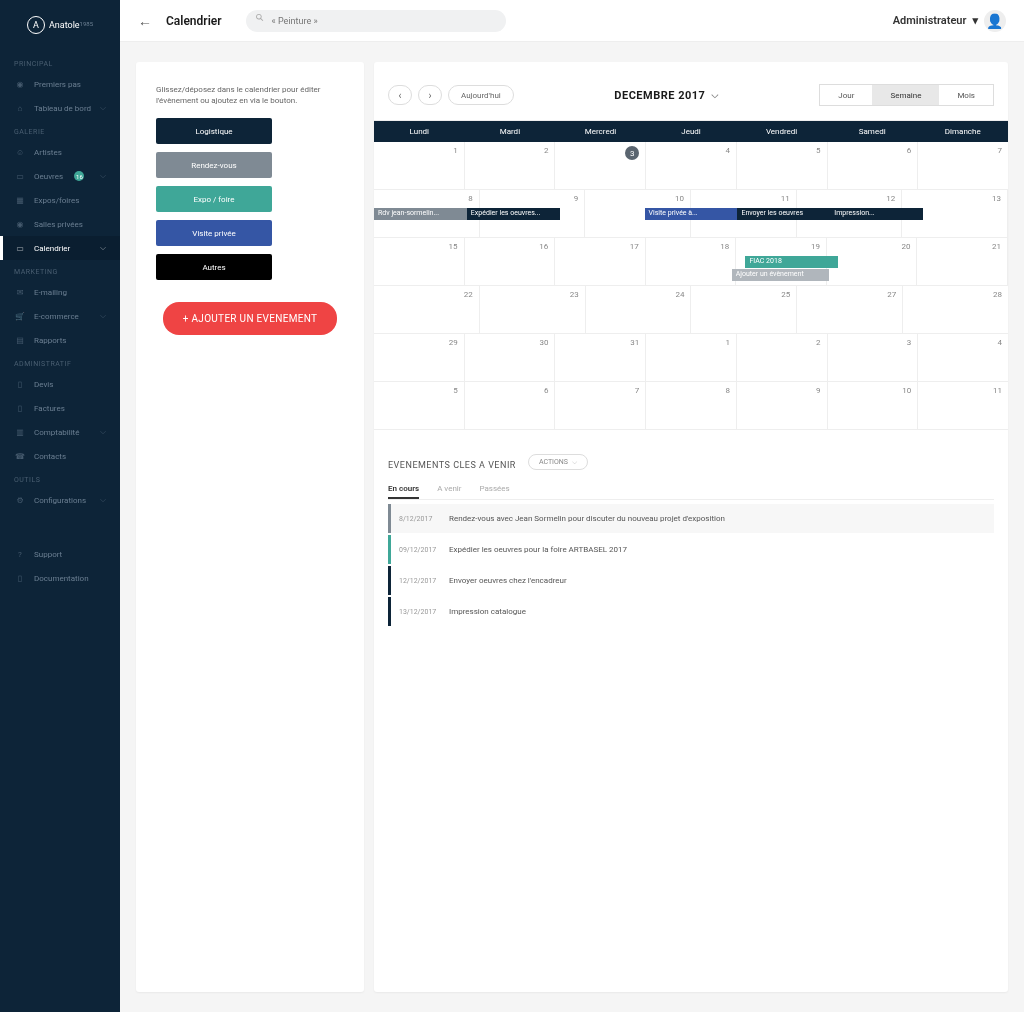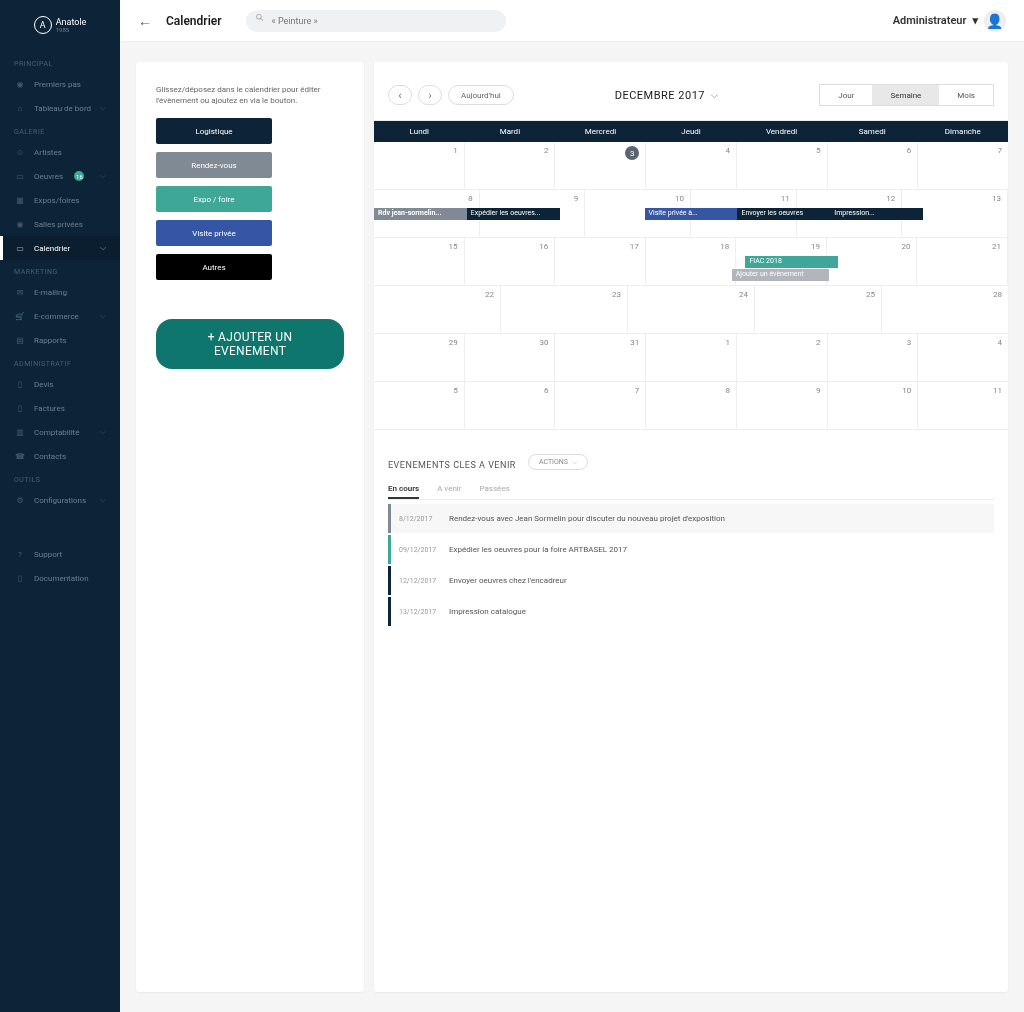--- a/index.html
+++ b/index.html
@@ -1,20 +1,20 @@
 <!DOCTYPE html>
 <html><head>
 <meta charset="utf-8">
 <style>
 *{box-sizing:border-box;margin:0;padding:0;font-family:-apple-system,BlinkMacSystemFont,"Segoe UI",Roboto,sans-serif}
 body{background:#f5f5f5;width:1024px;height:1012px;overflow:hidden;display:flex}
 .sidebar{width:120px;background:#0d2438;color:#6b7f92;height:100%;overflow-y:auto;padding:12px 0;font-size:8px}
 .logo{display:flex;align-items:center;justify-content:center;gap:4px;padding:4px 10px 18px;color:#fff;font-size:9px}
 .logo-circle{width:18px;height:18px;border:1px solid #fff;border-radius:50%;display:flex;align-items:center;justify-content:center;font-size:9px}
-.logo-text{display:flex;flex-direction:column;line-height:1}
+.logo-text{display:flex;flex-direction:row;line-height:1}
 .logo-text .sub{font-size:6px;color:#6b7f92}
 .nav-section{padding:8px 14px 4px;font-size:7px;letter-spacing:0.5px;color:#4a5f72;text-transform:uppercase}
 .nav-item{display:flex;align-items:center;padding:6px 14px;gap:8px;cursor:pointer;font-size:8px;color:#6b7f92;position:relative}
 .nav-item.active{background:#0a1e30;color:#fff}
 .nav-item.active::before{content:"";position:absolute;left:0;top:0;bottom:0;width:3px;background:#fff}
 .nav-icon{width:12px;height:12px;display:flex;align-items:center;justify-content:center;opacity:0.6}
 .nav-badge{background:#3fa798;color:#fff;border-radius:50%;width:10px;height:10px;font-size:6px;display:flex;align-items:center;justify-content:center;margin-left:auto;margin-right:4px}
 .nav-chevron{margin-left:auto;font-size:8px;opacity:0.5}
 .nav-spacer{height:30px}
 .main{flex:1;display:flex;flex-direction:column;height:100%}
@@ -30,26 +30,26 @@
 .content{flex:1;display:flex;gap:10px;padding:20px 16px;overflow:hidden}
 .panel{background:#fff;border-radius:3px;box-shadow:0 1px 2px rgba(0,0,0,0.05)}
 .left-panel{width:228px;padding:22px 20px;display:flex;flex-direction:column;align-items:center}
 .drag-hint{font-size:8px;color:#666;line-height:1.4;margin-bottom:12px}
 .cat-btn{width:116px;height:26px;border:none;color:#fff;font-size:8px;margin-bottom:8px;cursor:pointer;border-radius:2px}
 .cat-logistique{background:#0d2438}
 .cat-rdv{background:#7f8a94}
 .cat-expo{background:#3fa798}
 .cat-visite{background:#3556a5}
 .cat-autres{background:#000}
-.add-event-btn{margin-top:31px;background:#0f766e;color:#fff;border:none;font-size:12px;padding:11px 20px;border-radius:16px;cursor:pointer;letter-spacing:0.3px}
+.add-event-btn{margin-top:14px;background:#ef4444;color:#fff;border:none;font-size:10px;padding:11px 20px;border-radius:16px;cursor:pointer;letter-spacing:0.3px}
 .right-panel{flex:1;padding:22px 0;display:flex;flex-direction:column;overflow:hidden}
 .cal-toolbar{display:flex;align-items:center;padding:0 14px 14px;gap:6px}
 .nav-arrow{width:24px;height:20px;border:1px solid #ddd;border-radius:10px;background:#fff;font-size:10px;color:#666;cursor:pointer;display:flex;align-items:center;justify-content:center}
 .today-btn{height:20px;border:1px solid #ddd;border-radius:10px;background:#fff;font-size:8px;padding:0 12px;color:#666;cursor:pointer}
-.month-label{margin-left:auto;margin-right:auto;font-size:11px;font-weight:400;color:#1a1a1a;letter-spacing:0.5px;display:flex;align-items:center;gap:6px}
+.month-label{margin-left:auto;margin-right:auto;font-size:11px;font-weight:700;color:#1a1a1a;letter-spacing:0.5px;display:flex;align-items:center;gap:6px}
 .view-switch{display:flex;border:1px solid #ddd}
 .view-switch button{height:20px;border:none;background:#fff;font-size:8px;padding:0 18px;color:#555;cursor:pointer}
 .view-switch button.active{background:#e8e8e8;color:#333}
 .calendar{display:flex;flex-direction:column;border-top:1px solid #eee}
 .cal-head{display:flex;background:#0d2438}
 .cal-head div{flex:1;text-align:center;color:#fff;font-size:8px;padding:6px 0}
 .cal-body{display:flex;flex-direction:column}
 .cal-row{display:flex;border-bottom:1px solid #eee;min-height:48px;position:relative}
 .cal-cell{flex:1;border-right:1px solid #eee;padding:4px 6px;text-align:right;font-size:8px;color:#888;position:relative}
 .cal-cell:last-child{border-right:none}
@@ -236,21 +236,21 @@
             </div>
             <div class="cal-row">
               <div class="cal-cell"><span class="num">8</span></div>
               <div class="cal-cell"><span class="num">9</span></div>
               <div class="cal-cell"><span class="num">10</span></div>
               <div class="cal-cell"><span class="num">11</span></div>
               <div class="cal-cell"><span class="num">12</span></div>
               <div class="cal-cell"><span class="num">13</span></div>
               <div class="events-layer">
                 <div class="events-row">
-                  <div class="evt evt-gray" style="flex: 1 1 0%; font-weight: bold;">Rdv jean-sormelin...</div>
+                  <div class="evt evt-gray" style="flex: 1 1 0%;">Rdv jean-sormelin...</div>
                   <div class="evt evt-dark" style="flex: 1 1 0%;">Expédier les oeuvres...</div>
                   <div style="flex: 1 1 0%;"></div>
                   <div class="evt evt-blue" style="flex: 1 1 0%;">Visite privée à...</div>
                   <div class="evt evt-dark" style="flex: 1 1 0%;">Envoyer les oeuvres</div>
                   <div class="evt evt-dark" style="flex: 1 1 0%;">Impression...</div>
                   <div style="flex: 1 1 0%;"></div>
                 </div>
               </div>
             </div>
             <div class="cal-row">
@@ -272,20 +272,21 @@
                   <div class="evt evt-lightgray" style="flex: 1 1 0%;">Ajouter un évènement</div>
                   <div style="flex: 2 1 0%;"></div>
                 </div>
               </div>
             </div>
             <div class="cal-row">
               <div class="cal-cell"><span class="num">22</span></div>
               <div class="cal-cell"><span class="num">23</span></div>
               <div class="cal-cell"><span class="num">24</span></div>
               <div class="cal-cell"><span class="num">25</span></div>
+              <div class="cal-cell"><span class="num">27</span></div>
               <div class="cal-cell"><span class="num">28</span></div>
             </div>
             <div class="cal-row">
               <div class="cal-cell"><span class="num">29</span></div>
               <div class="cal-cell"><span class="num">30</span></div>
               <div class="cal-cell"><span class="num">31</span></div>
               <div class="cal-cell"><span class="num">1</span></div>
               <div class="cal-cell"><span class="num">2</span></div>
               <div class="cal-cell"><span class="num">3</span></div>
               <div class="cal-cell"><span class="num">4</span></div>

